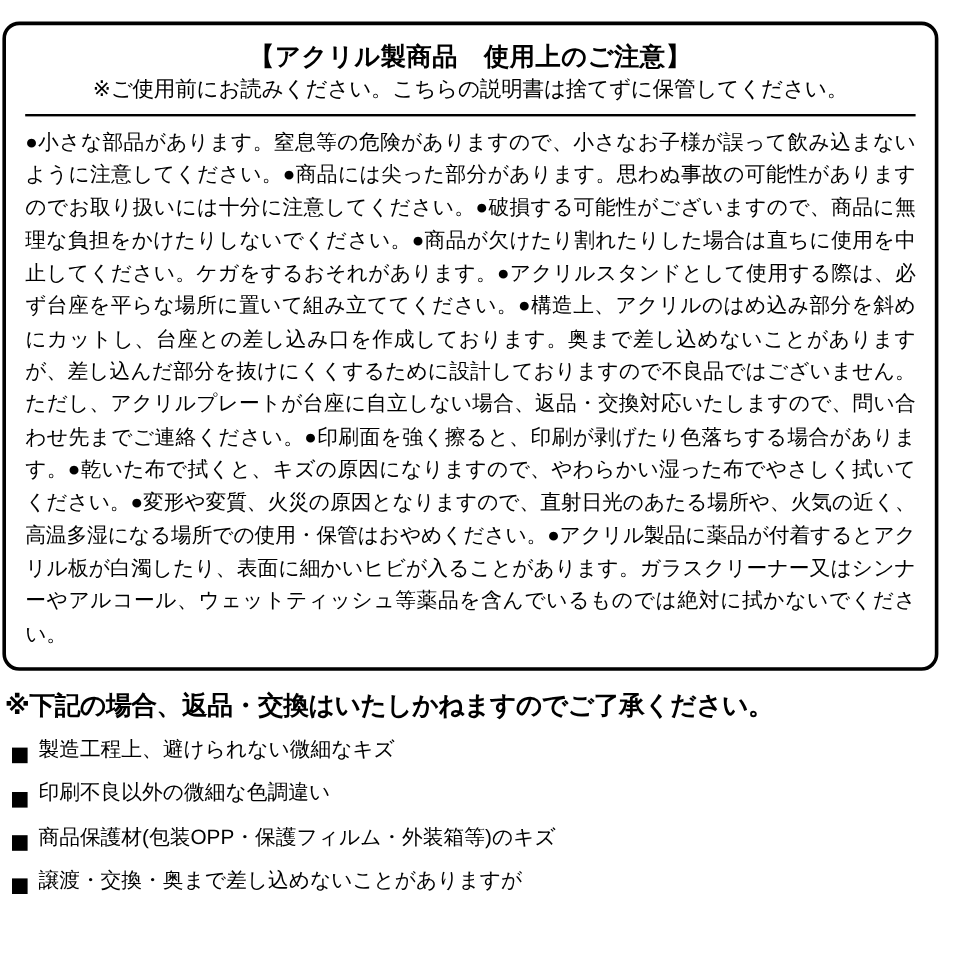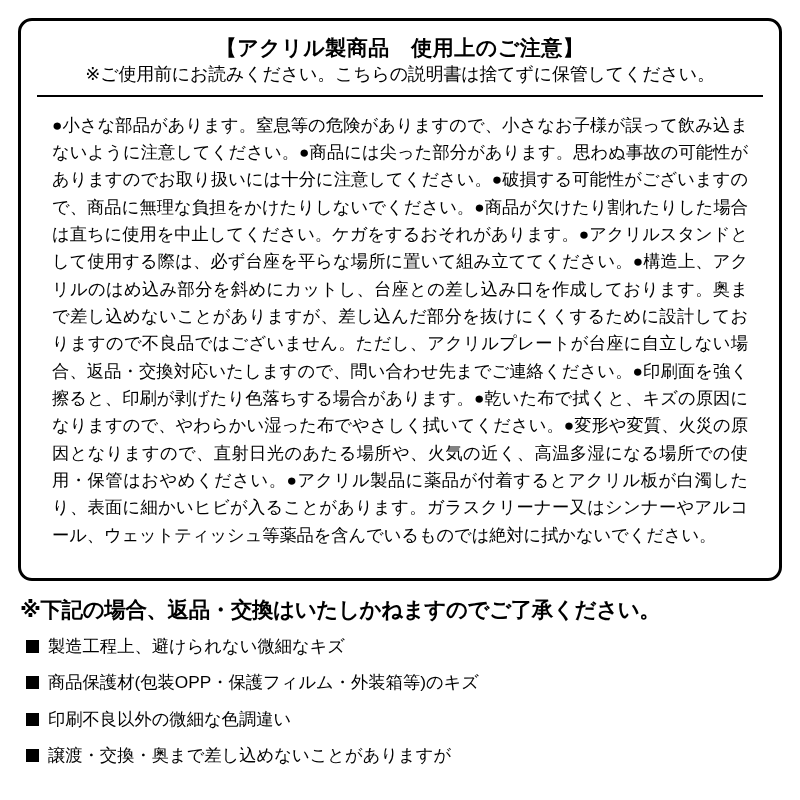--- a/index.html
+++ b/index.html
@@ -12,21 +12,21 @@
     height: 800px;
     font-family: "Liberation Sans", "DejaVu Sans", sans-serif;
     color: #000000;
     overflow: hidden;
   }
   #page {
     position: relative;
     width: 800px;
     height: 800px;
     box-sizing: border-box;
-    padding: 18px 16px 10px 16px;
+    padding: 18px 16px 10px 0;
   }
 
   
   .notice-box {
     position: relative;
     box-sizing: border-box;
     border: 3px solid #000000;
     border-radius: 14px;
     padding: 12px 14px 14px 14px;
     margin: 0 2px;
@@ -55,21 +55,21 @@
     margin: 6px 2px 8px 2px;
   }
 
   .notice-body {
     font-size: 17.3px;
     line-height: 1.58;
     text-align: justify;
     text-justify: inter-character;
     letter-spacing: -0.1px;
     word-break: break-all;
-    margin: 15px;
+    margin: 0;
     padding: 0 2px;
   }
 
   
   .bottom {
     margin: 14px 4px 0 4px;
   }
   .bottom-heading {
     font-size: 21.5px;
     font-weight: bold;
@@ -81,21 +81,21 @@
   .bullet-list {
     list-style: none;
     margin: 0;
     padding: 0 0 0 6px;
   }
   .bullet-item {
     font-size: 17.3px;
     line-height: 1.35;
     margin: 0 0 13px 0;
     display: flex;
-    align-items: flex-start;
+    align-items: flex-end;
   }
   .bullet-mark {
     display: inline-block;
     width: 13px;
     height: 13px;
     background: #000000;
     margin: 5px 9px 0 0;
     flex: 0 0 auto;
   }
   .bullet-text {
@@ -116,25 +116,25 @@
 
   <div class="bottom">
     <div class="bottom-heading">※下記の場合、返品・交換はいたしかねますのでご了承ください。</div>
     <ul class="bullet-list">
       <li class="bullet-item">
         <span class="bullet-mark"></span>
         <span class="bullet-text">製造工程上、避けられない微細なキズ</span>
       </li>
       <li class="bullet-item">
         <span class="bullet-mark"></span>
-        <span class="bullet-text">商品保護材(包装OPP・保護フィルム・外装箱等)のキズ</span>
+        <span class="bullet-text">印刷不良以外の微細な色調違い</span>
       </li>
       <li class="bullet-item">
         <span class="bullet-mark"></span>
-        <span class="bullet-text">印刷不良以外の微細な色調違い</span>
+        <span class="bullet-text">商品保護材(包装OPP・保護フィルム・外装箱等)のキズ</span>
       </li>
       <li class="bullet-item">
         <span class="bullet-mark"></span>
         <span class="bullet-text">譲渡・交換・奥まで差し込めないことがありますが</span>
       </li>
     </ul>
   </div>
 
 </div>
 

